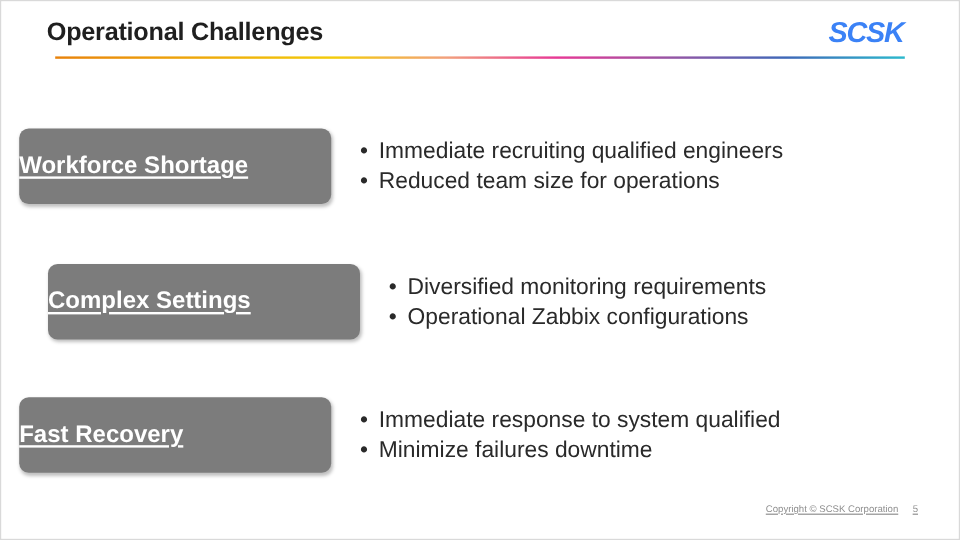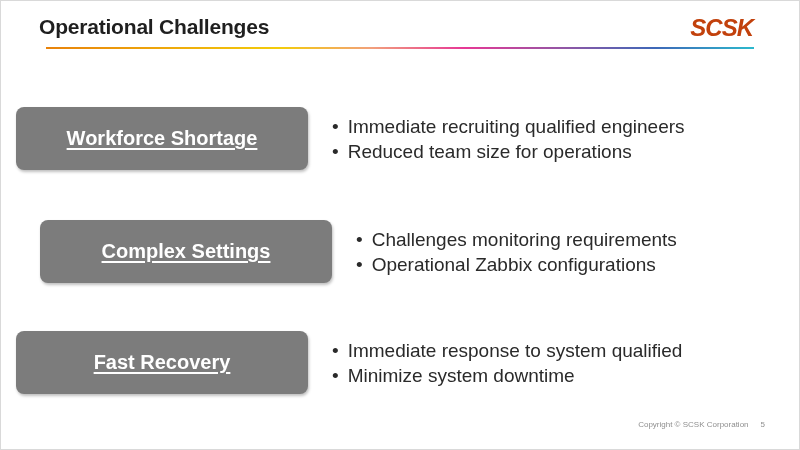--- a/index.html
+++ b/index.html
@@ -42,42 +42,41 @@
   }
 
   .logo {
     position: absolute;
     top: 13px;
     right: 46px;
     font-size: 24px;
     font-weight: bold;
     font-style: italic;
     letter-spacing: -1px;
-    color: #c2410c;
+    color: #3b82f6;
   }
 
   .row {
     position: absolute;
     left: 15px;
     display: flex;
     align-items: center;
   }
   .row-1 { top: 106px; }
   .row-2 { top: 219px; margin-left: 24px; }
   .row-3 { top: 330px; }
 
   .label-box {
-    width: 292px;
+    width: 260px;
     height: 63px;
     background: #7c7c7c;
     border-radius: 8px;
     box-shadow: 1px 2px 3px rgba(0,0,0,0.25);
     display: flex;
     align-items: center;
-    justify-content: center;
     flex: none;
   }
   .label-box .label-text {
     color: #ffffff;
     font-size: 20px;
     font-weight: bold;
     text-decoration: underline;
     text-underline-offset: 3px;
   }
 
@@ -98,20 +97,21 @@
 
   .footer {
     position: absolute;
     right: 34px;
     top: 419px;
     display: flex;
     align-items: baseline;
     gap: 12px;
     font-size: 8px;
     color: #8f8f8f;
+    text-decoration: underline;
   }
 </style>
 </head>
 <body>
 
 <div class="slide">
 
   <div class="slide-title">Operational Challenges</div>
   <div class="accent-line"></div>
   <div class="logo">SCSK</div>
@@ -132,41 +132,41 @@
     </ul>
   </div>
 
   <div class="row row-2">
     <div class="label-box">
       <span class="label-text">Complex Settings</span>
     </div>
     <ul class="bullets">
       <li>
         <span class="bullet-dot">•</span>
-        <span>Challenges monitoring requirements</span>
+        <span>Diversified monitoring requirements</span>
       </li>
       <li>
         <span class="bullet-dot">•</span>
         <span>Operational Zabbix configurations</span>
       </li>
     </ul>
   </div>
 
   <div class="row row-3">
     <div class="label-box">
       <span class="label-text">Fast Recovery</span>
     </div>
     <ul class="bullets">
       <li>
         <span class="bullet-dot">•</span>
         <span>Immediate response to system qualified</span>
       </li>
       <li>
         <span class="bullet-dot">•</span>
-        <span>Minimize system downtime</span>
+        <span>Minimize failures downtime</span>
       </li>
     </ul>
   </div>
 
   <div class="footer">
     <span>Copyright © SCSK Corporation</span>
     <span>5</span>
   </div>
 
 </div>

